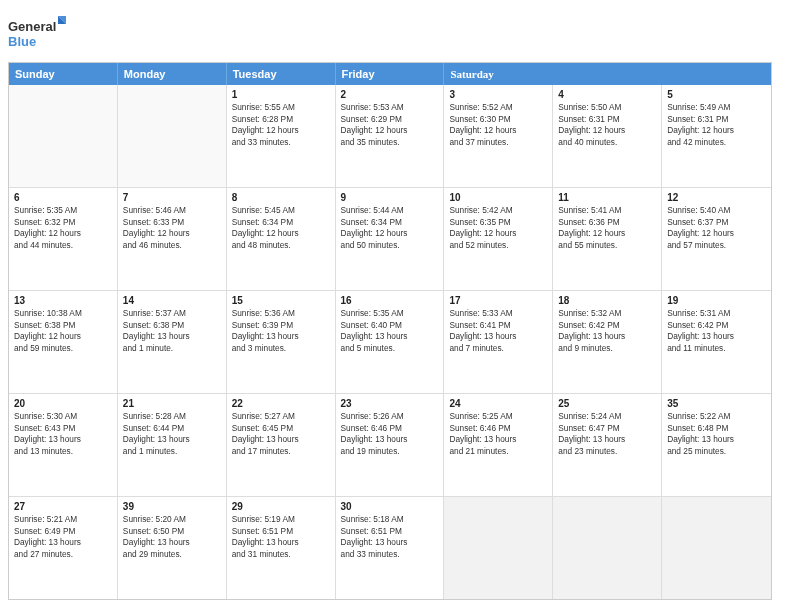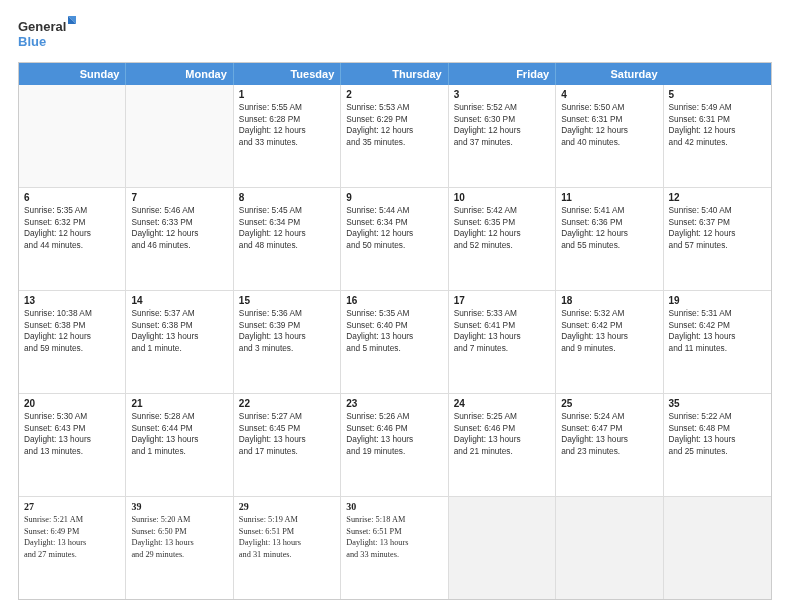--- a/index.html
+++ b/index.html
@@ -6,21 +6,21 @@
     body {
       font-family: Arial, sans-serif;
       background: #fff;
       width: 792px;
       height: 612px;
       overflow: hidden;
     }
     .page {
       width: 792px;
       height: 612px;
-      padding: 16px 20px 12px 18px;
+      padding: 16px 20px 12px 8px;
       display: flex;
       flex-direction: column;
     }
     .header {
       display: flex;
       justify-content: space-between;
       align-items: flex-start;
       margin-bottom: 10px;
     }
     .logo {
@@ -50,36 +50,36 @@
     .cal-header {
       display: grid;
       grid-template-columns: repeat(7, 1fr);
       background: #4a90d9;
     }
     .cal-header-cell {
       color: #fff;
       font-size: 11px;
       font-weight: bold;
       padding: 5px 6px;
-      text-align: right;
+      text-align: left;
       border-right: 1px solid #6aaae0;
     }
-    .cal-header-cell:last-child { border-right: none; }
+    .cal-header-cell:last-child { border-right: none; font-family: Liberation Serif, serif; }
     .cal-body {
       flex: 1;
       display: flex;
       flex-direction: column;
     }
     .cal-row {
       display: grid;
       grid-template-columns: repeat(7, 1fr);
       flex: 1;
       border-bottom: 1px solid #ddd;
     }
-    .cal-row:last-child { border-bottom: none; font-family: Liberation Serif, serif; }
+    .cal-row:last-child { border-bottom: none; }
     .cal-cell {
       border-right: 1px solid #ddd;
       padding: 4px 5px;
       font-size: 8.5px;
       color: #333;
       vertical-align: top;
       background: #fff;
       min-height: 0;
     }
     .cal-cell:last-child { border-right: none; }
@@ -113,21 +113,20 @@
       <div class="main-title"></div>
       <div class="sub-title"></div>
     </div>
   </div>
 
   <div class="calendar">
     <div class="cal-header">
     <div class="cal-header-cell">Sunday</div>
         <div class="cal-header-cell">Monday</div>
         <div class="cal-header-cell">Tuesday</div>
-        <div class="cal-header-cell">Thursday</div>
         <div class="cal-header-cell">Friday</div>
         <div class="cal-header-cell">Saturday</div>
       </div>
     <div class="cal-body">
     <div class="cal-row">
           <div class="cal-cell empty"></div>
           <div class="cal-cell empty"></div>
           <div class="cal-cell">
             <div class="day-num">1</div>
             <div class="cell-line">Sunrise: 5:55 AM</div>

